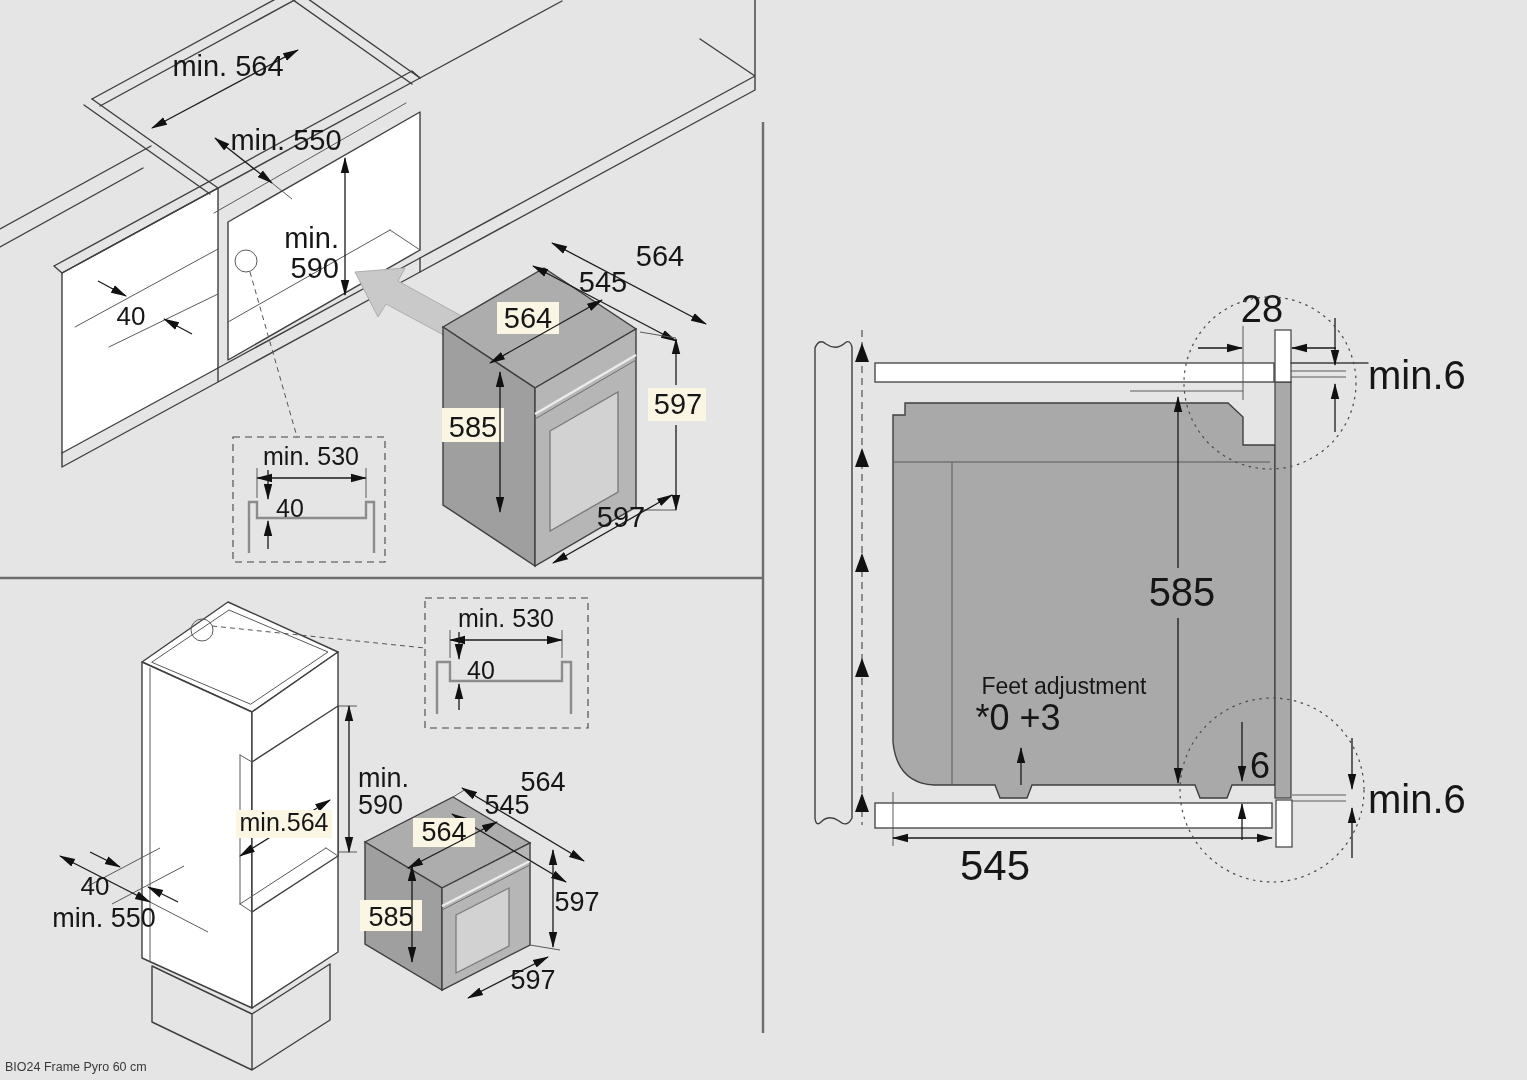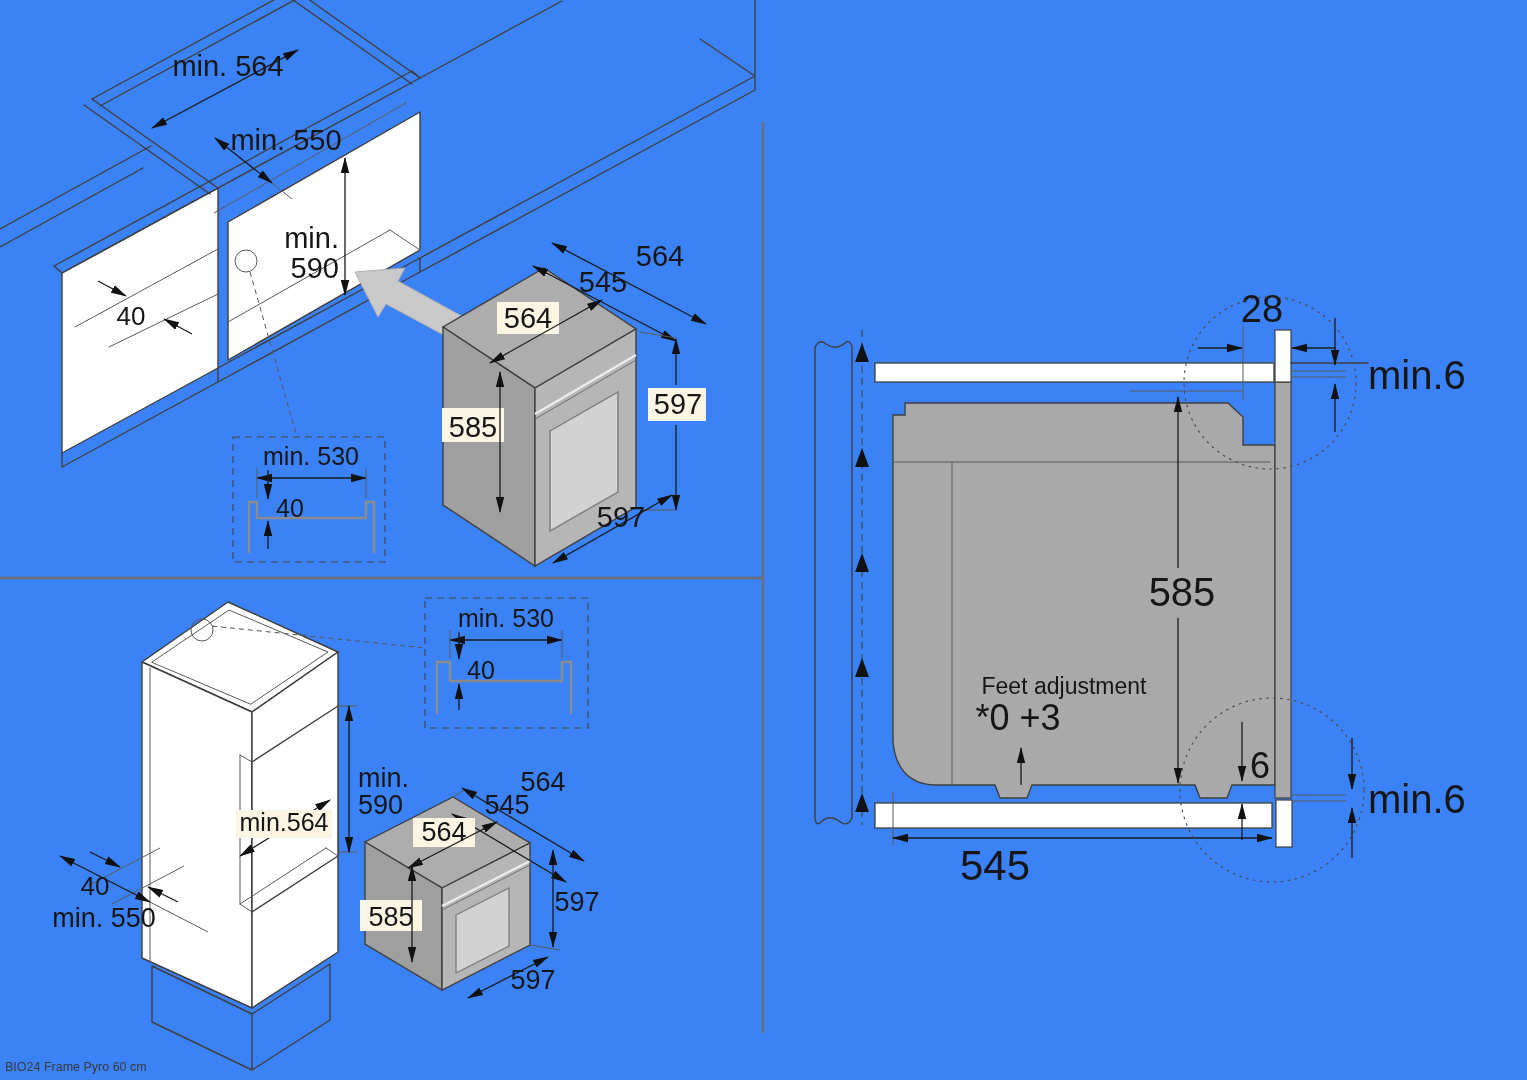--- a/index.html
+++ b/index.html
@@ -1,16 +1,16 @@
 <!DOCTYPE html>
 <html><head>
 <meta charset="utf-8">
 <style>
   html,body{margin:0;padding:0;background:#ffffff;}
-  .stage{position:relative;width:1527px;height:1080px;background:#3b82f6;overflow:hidden;}
+  .stage{position:relative;width:1527px;height:1080px;background:#e5e5e5;overflow:hidden;}
   svg{display:block;}
   text{font-family:"Liberation Sans",sans-serif;fill:#161616;}
   .art{stroke:#3f3f3f;stroke-width:1.4;fill:none;stroke-linejoin:round;stroke-linecap:round;}
   .thin{stroke:#5a5a5a;stroke-width:1;fill:none;}
   .dim{stroke:#1a1a1a;stroke-width:1.3;fill:none;}
   .dsh{stroke:#444;stroke-width:1.1;fill:none;stroke-dasharray:7 5;}
   .ldr{stroke:#555;stroke-width:1;fill:none;stroke-dasharray:5 4;}
   .dot{stroke:#4a4a4a;stroke-width:1.2;fill:none;stroke-dasharray:2.5 4.5;}
   .prof{stroke:#8c8c8c;stroke-width:2.4;fill:none;stroke-linejoin:miter;}
   .cream{fill:#fbf6e3;}

